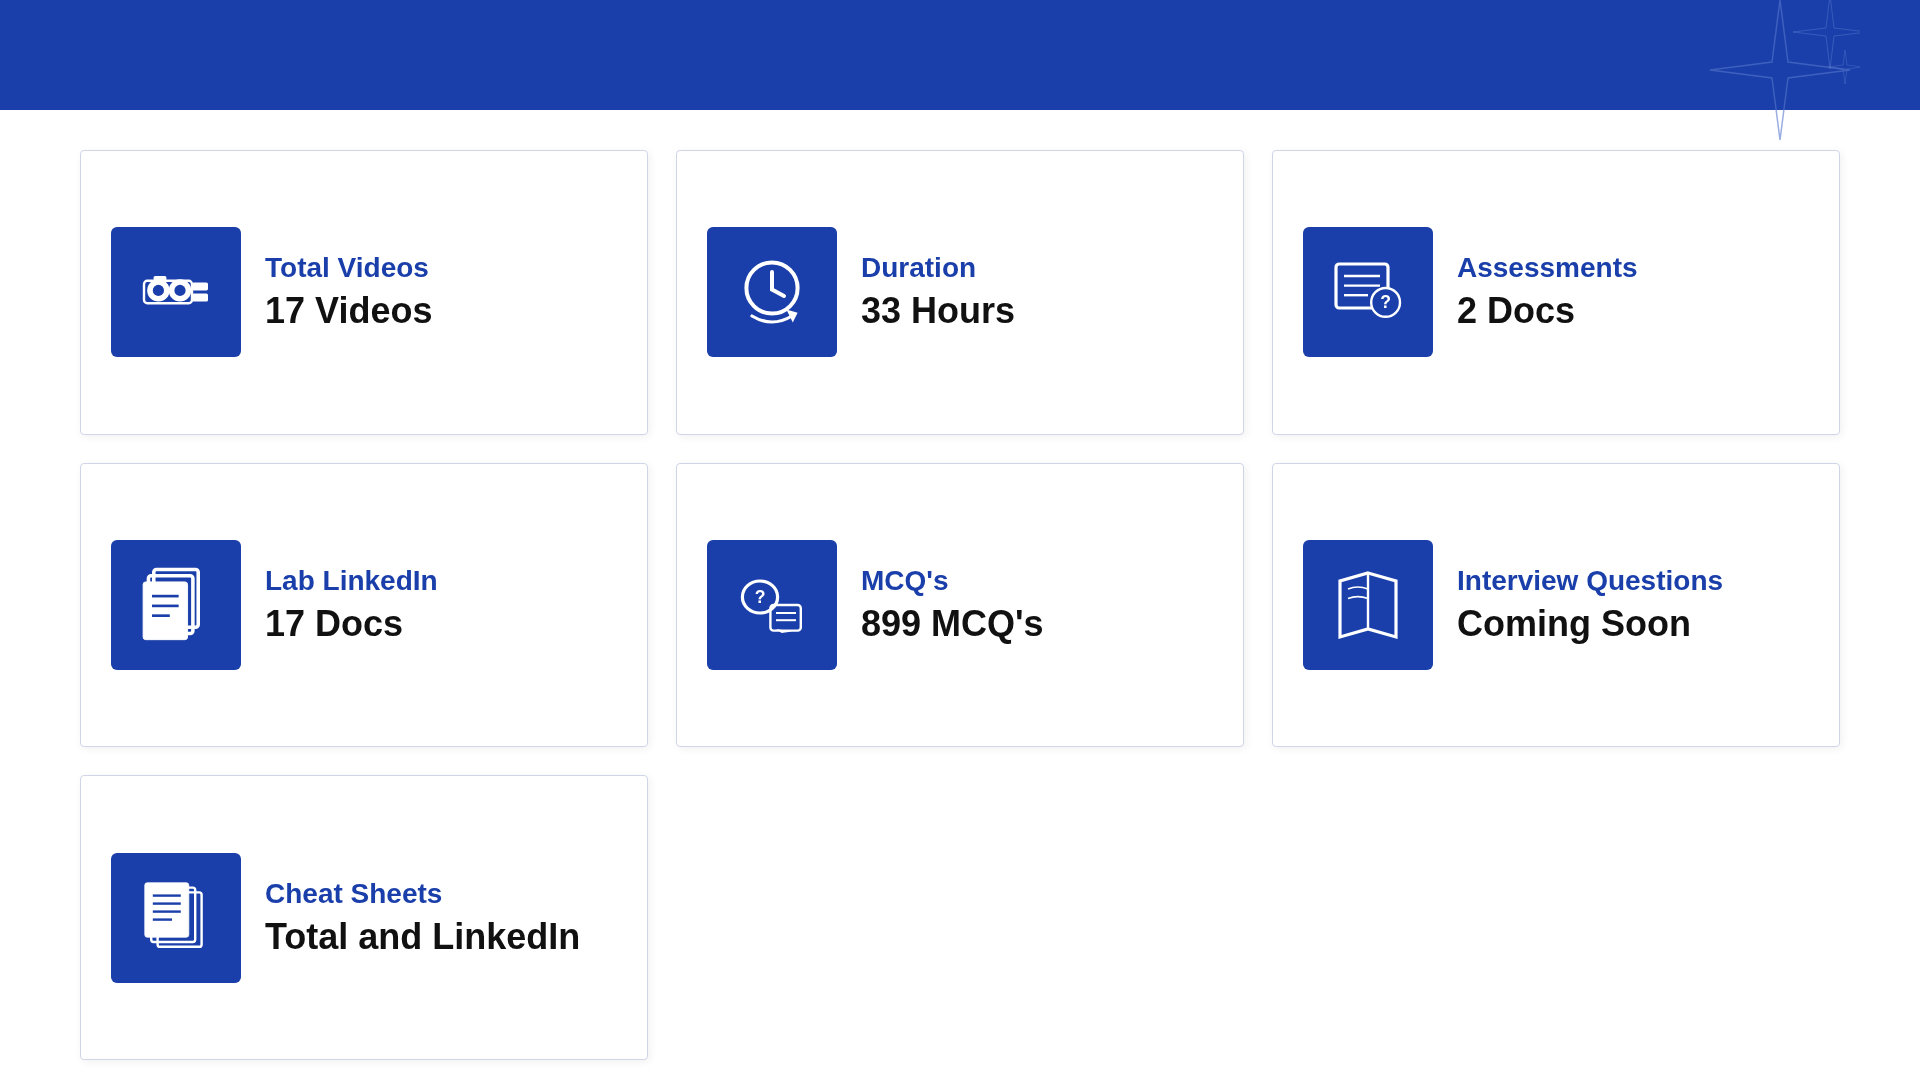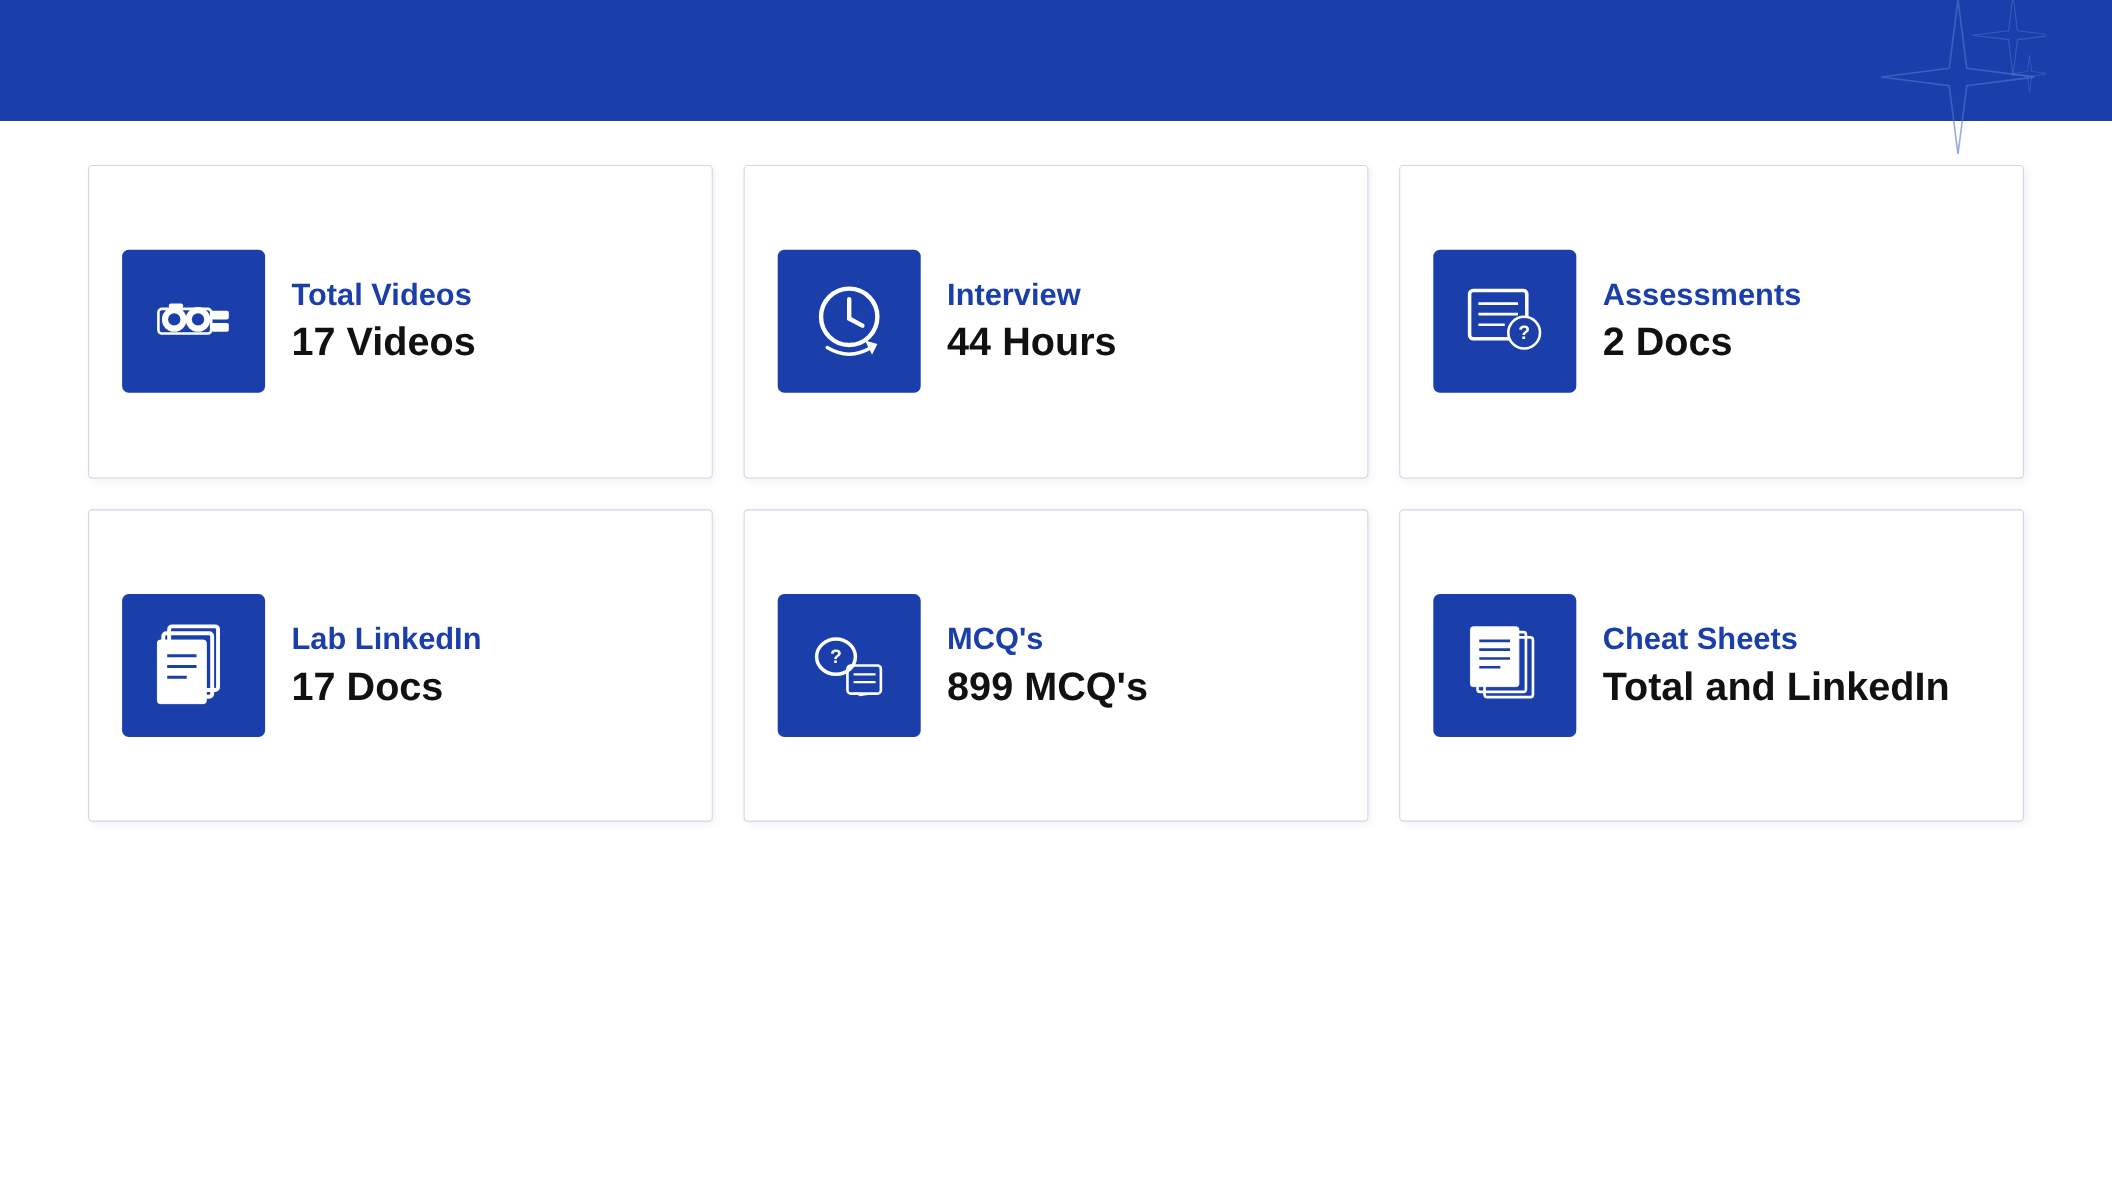--- a/index.html
+++ b/index.html
@@ -126,22 +126,22 @@
     <div class="card">
       <div class="icon-box">
         <svg viewBox="0 0 100 100" fill="none" xmlns="http://www.w3.org/2000/svg">
       <circle cx="50" cy="45" r="32" stroke="white" stroke-width="5" fill="none"></circle>
       <path d="M50 25 L50 47 L65 55" stroke="white" stroke-width="5" stroke-linecap="round" fill="none"></path>
       <path d="M25 80 Q50 95 75 80" stroke="white" stroke-width="4" fill="none" stroke-linecap="round"></path>
       <polygon points="68,72 82,76 76,88" fill="white"></polygon>
     </svg>
       </div>
       <div class="card-text">
-        <div class="card-title">Interview</div>
-        <div class="card-value">44 Hours</div>
+        <div class="card-title">Duration</div>
+        <div class="card-value">33 Hours</div>
       </div>
     </div>
     <div class="card">
       <div class="icon-box">
         <svg viewBox="0 0 100 90" fill="none" xmlns="http://www.w3.org/2000/svg">
       <rect x="10" y="10" width="65" height="55" rx="4" fill="none" stroke="white" stroke-width="4"></rect>
       <line x1="20" y1="25" x2="65" y2="25" stroke="white" stroke-width="3"></line>
       <line x1="20" y1="37" x2="65" y2="37" stroke="white" stroke-width="3"></line>
       <line x1="20" y1="49" x2="50" y2="49" stroke="white" stroke-width="3"></line>
       <circle cx="72" cy="58" r="18" fill="#1a3faa" stroke="white" stroke-width="3"></circle>
@@ -176,20 +176,34 @@
       <text x="35" y="42" text-anchor="middle" fill="white" font-size="22" font-weight="bold">?</text>
       <rect x="48" y="45" width="38" height="32" rx="4" fill="none" stroke="white" stroke-width="3"></rect>
       <line x1="55" y1="55" x2="80" y2="55" stroke="white" stroke-width="2.5"></line>
       <line x1="55" y1="64" x2="80" y2="64" stroke="white" stroke-width="2.5"></line>
       <polygon points="55,75 62,80 75,78" fill="white"></polygon>
     </svg>
       </div>
       <div class="card-text">
         <div class="card-title">MCQ's</div>
         <div class="card-value">899 MCQ's</div>
+      </div>
+    </div>
+    <div class="card">
+      <div class="icon-box">
+        <svg viewBox="0 0 90 100" fill="none" xmlns="http://www.w3.org/2000/svg">
+      <path d="M45 10 L80 20 L80 90 L45 80 L10 90 L10 20 Z" fill="none" stroke="white" stroke-width="4"></path>
+      <line x1="45" y1="10" x2="45" y2="80" stroke="white" stroke-width="3"></line>
+      <path d="M20 30 Q32 25 45 30" fill="none" stroke="white" stroke-width="2"></path>
+      <path d="M20 42 Q32 37 45 42" fill="none" stroke="white" stroke-width="2"></path>
+    </svg>
+      </div>
+      <div class="card-text">
+        <div class="card-title">Interview Questions</div>
+        <div class="card-value">Coming Soon</div>
       </div>
     </div>
     <div class="card">
       <div class="icon-box">
         <svg viewBox="0 0 90 100" fill="none" xmlns="http://www.w3.org/2000/svg">
       <rect x="22" y="18" width="55" height="68" rx="3" fill="none" stroke="white" stroke-width="3"></rect>
       <rect x="14" y="12" width="55" height="68" rx="3" fill="none" stroke="white" stroke-width="3"></rect>
       <rect x="6" y="6" width="55" height="68" rx="3" fill="white" stroke="white" stroke-width="1"></rect>
       <line x1="16" y1="22" x2="51" y2="22" stroke="#1a3faa" stroke-width="3"></line>
       <line x1="16" y1="32" x2="51" y2="32" stroke="#1a3faa" stroke-width="3"></line>

